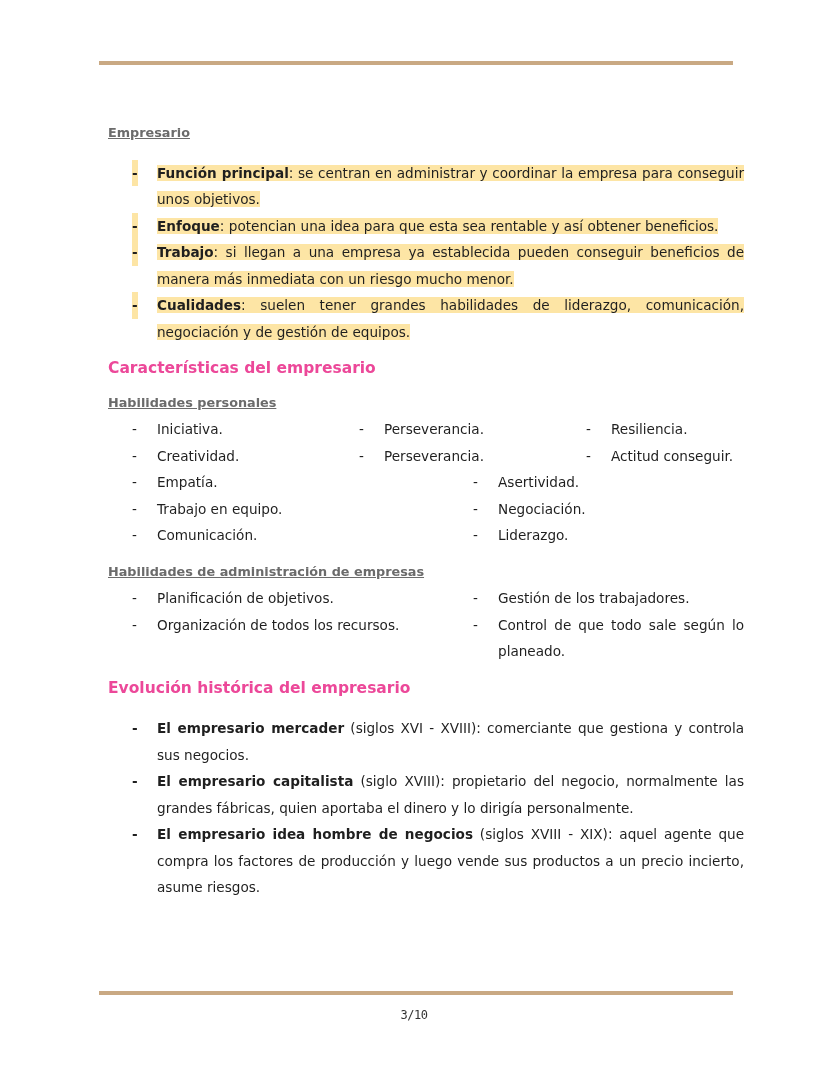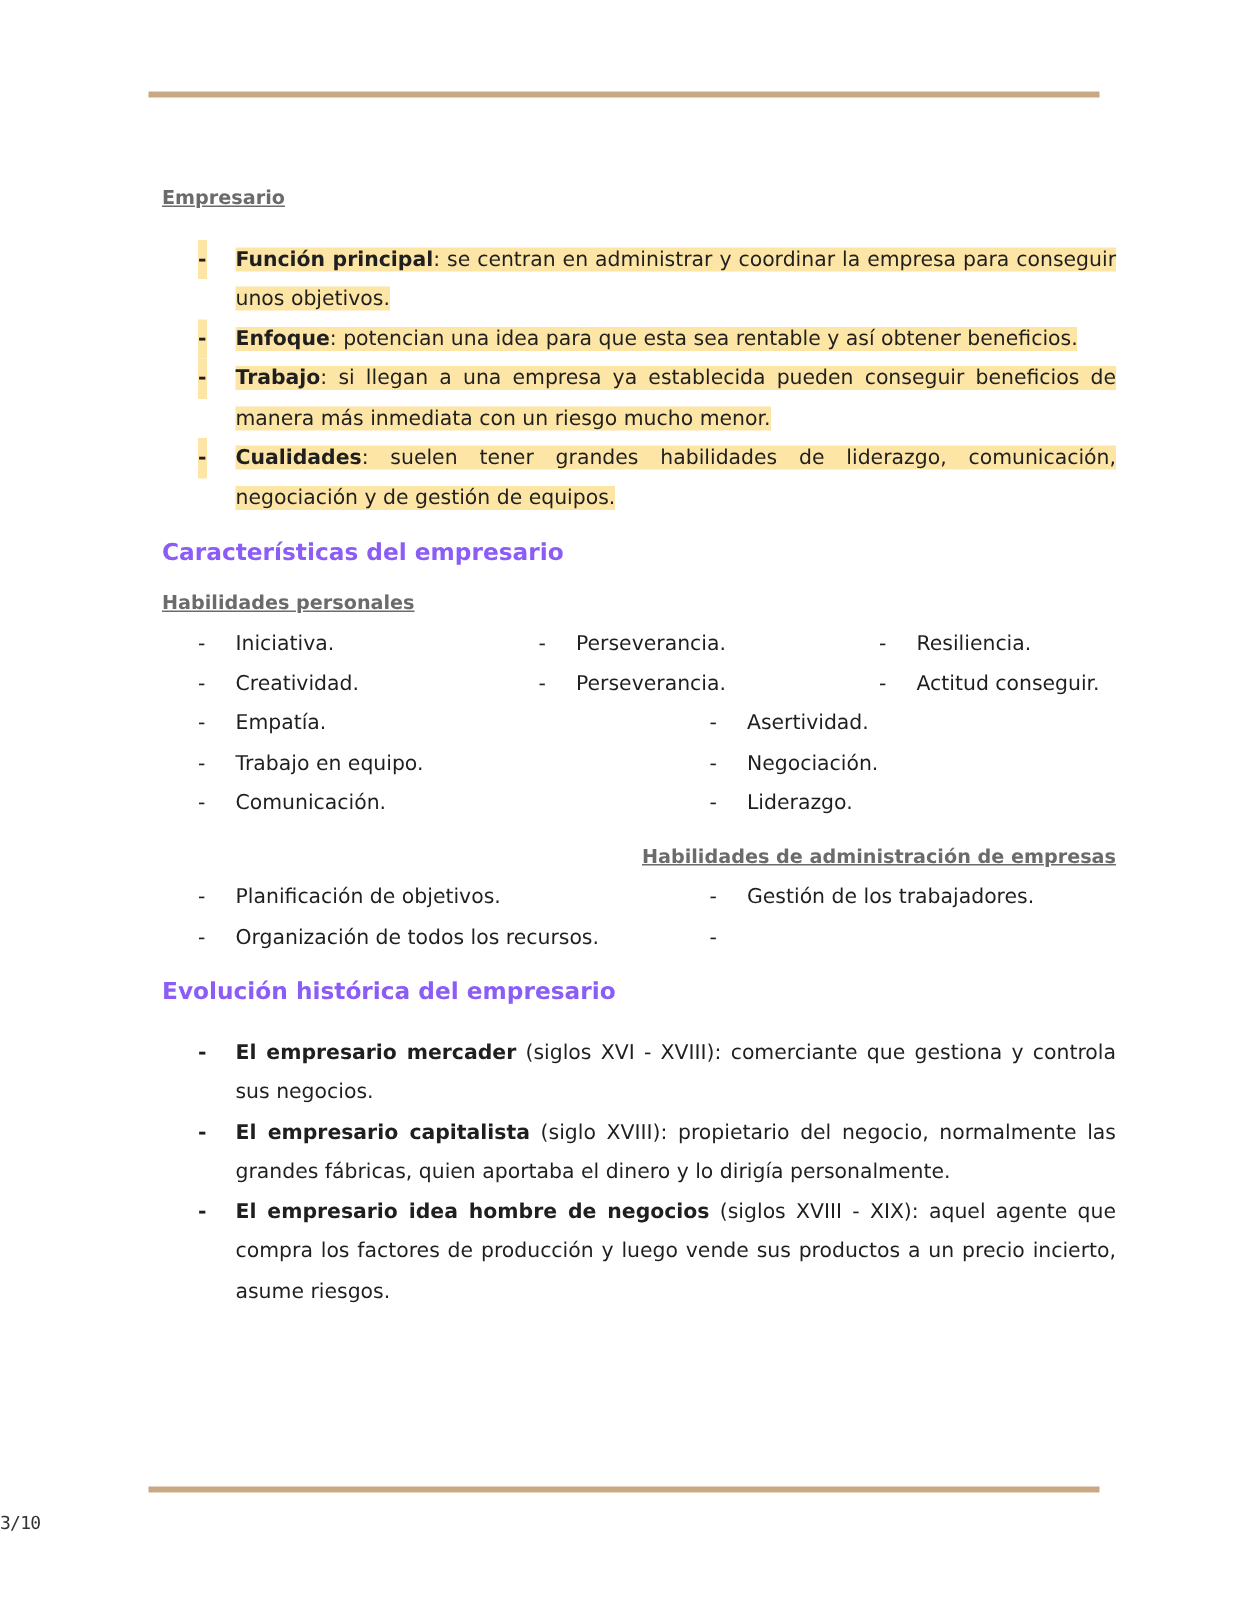--- a/index.html
+++ b/index.html
@@ -1,23 +1,23 @@
 <!DOCTYPE html>
 <html><head>
 <meta charset="utf-8">
 <style>
   html,body{margin:0;padding:0;background:#fff;}
   body{width:828px;height:1071px;position:relative;font-family:"DejaVu Sans",sans-serif;color:#1f1f1f;overflow:hidden;}
   .rule{position:absolute;left:99px;width:634px;height:4px;background:#c9a983;}
   .rule.top{top:61px;}
   .rule.bottom{top:991px;}
-  .page-num{position:absolute;top:1008px;left:0;width:828px;text-align:left;font-family:"DejaVu Sans Mono",monospace;font-size:12px;color:#333;letter-spacing:-0.5px;}
+  .page-num{position:absolute;top:1008px;left:0;width:828px;text-align:center;font-family:"DejaVu Sans Mono",monospace;font-size:12px;color:#333;letter-spacing:-0.5px;}
   .content{position:absolute;left:97px;top:120px;width:636px;font-size:13.6px;line-height:26.5px;margin-left:11px;}
   .sub{color:#6b6b6b;text-decoration:underline;font-size:12.8px;font-weight:bold;}
-  .h2{color:#8b5cf6;font-weight:bold;font-size:15.5px;}
+  .h2{color:#ec4899;font-weight:bold;font-size:15.5px;}
   ul.dash{list-style:none;margin:0;padding:0;}
   ul.dash li{position:relative;padding-left:49px;text-align:justify;}
   ul.dash li .b{position:absolute;left:24px;top:0;}
   .hl{background:#fde5a5;}
   .boldb{font-weight:bold;}
   .grid3{display:grid;grid-template-columns:227px 227px 182px;}
   .grid2{display:grid;grid-template-columns:341px 295px;}
   .grid2 li, .grid3 li{padding-left:49px;}
 </style>
 </head>
@@ -52,29 +52,29 @@
       <li><span class="b">-</span><span>Trabajo en equipo.</span></li>
       <li><span class="b">-</span><span>Comunicación.</span></li>
     </ul>
     <ul class="dash">
       <li><span class="b">-</span><span>Asertividad.</span></li>
       <li><span class="b">-</span><span>Negociación.</span></li>
       <li><span class="b">-</span><span>Liderazgo.</span></li>
     </ul>
   </div>
 
-  <div class="sub" style="margin-top:10px;text-align:right;">Habilidades de administración de empresas</div>
+  <div class="sub" style="margin-top:10px;">Habilidades de administración de empresas</div>
   <div class="grid2">
     <ul class="dash" style="padding-right:48px;">
       <li><span class="b">-</span><span>Planificación de objetivos.</span></li>
       <li><span class="b">-</span><span>Organización de todos los recursos.</span></li>
     </ul>
     <ul class="dash">
       <li><span class="b">-</span><span>Gestión de los trabajadores.</span></li>
-      <li><span class="b">-</span></li>
+      <li><span class="b">-</span><span>Control de que todo sale según lo planeado.</span></li>
     </ul>
   </div>
 
   <div class="h2" style="margin-top:10px;">Evolución histórica del empresario</div>
   <ul class="dash" style="margin-top:14px;">
     <li><span class="b boldb">-</span><span class="boldb">El empresario mercader</span><span> (siglos XVI - XVIII): comerciante que gestiona y controla sus negocios.</span></li>
     <li><span class="b boldb">-</span><span class="boldb">El empresario capitalista</span><span> (siglo XVIII): propietario del negocio, normalmente las grandes fábricas, quien aportaba el dinero y lo dirigía personalmente.</span></li>
     <li><span class="b boldb">-</span><span class="boldb">El empresario idea hombre de negocios</span><span> (siglos XVIII - XIX): aquel agente que compra los factores de producción y luego vende sus productos a un precio incierto, asume riesgos.</span></li>
   </ul>
 </div>

